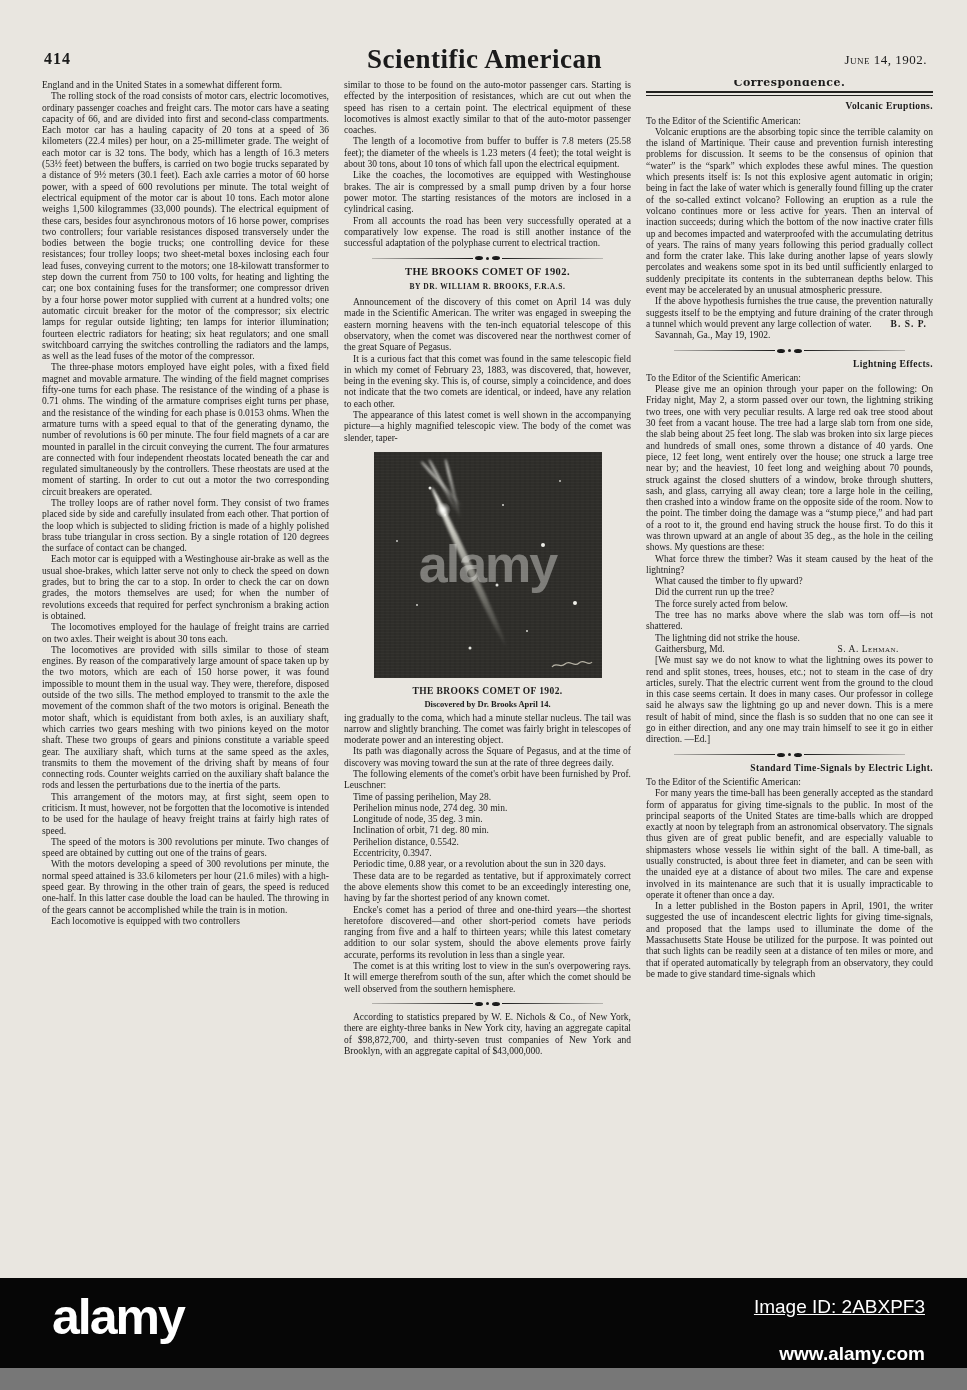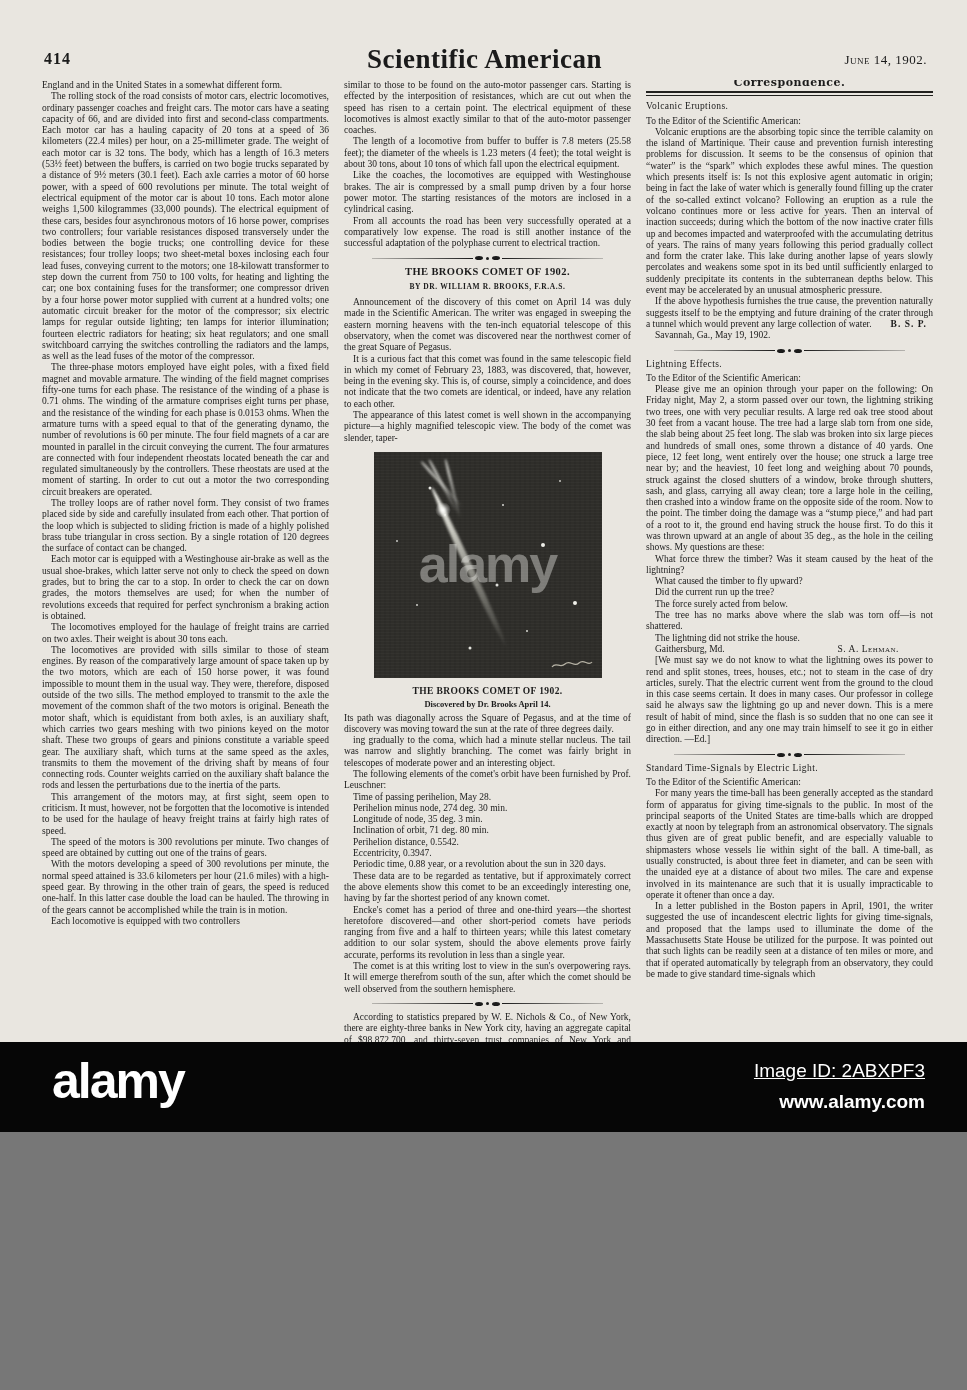--- a/index.html
+++ b/index.html
@@ -1,18 +1,18 @@
 <!DOCTYPE html>
 <html><head>
 <meta charset="utf-8">
 <style>
   * { margin:0; padding:0; box-sizing:border-box; }
   html,body { background:#777; }
   .page {
-    position:relative; width:967px; height:1132px; margin:0 auto;
+    position:relative; width:967px; height:1368px; margin:0 auto;
     background:#e9e6e0; overflow:hidden;
     font-family:"Liberation Serif", serif; color:#1b1b1b;
   }
   
   .masthead-row { position:absolute; top:48px; left:42px; right:40px; height:26px; }
   .page-number { position:absolute; left:2px; top:2px; font-size:16px; font-weight:bold; letter-spacing:1px; }
   .masthead { position:absolute; left:50%; transform:translateX(-50%); top:-4px;
     font-size:27px; font-weight:bold; letter-spacing:0.5px; white-space:nowrap;text-align:center; }
   .issue-date { position:absolute; right:0; top:4px; font-size:13px; font-variant:small-caps; letter-spacing:0.5px; }
   
@@ -63,35 +63,35 @@
   .photo-watermark { position:absolute; left:50%; top:50%; transform:translate(-50%,-54%);
     font-family:"Liberation Sans", sans-serif; font-weight:bold; font-size:52px; letter-spacing:-2px;
     color:rgba(235,235,230,0.42); }
   .signature { position:absolute; right:8px; bottom:6px; opacity:0.8; }
   .caption-title { text-align:center; font-size:9.5px; font-weight:bold; letter-spacing:0.4px; margin-top:8px; }
   .caption-sub { text-align:center; font-size:8.5px; font-weight:bold; margin-top:2px; }
   
   .corr-title { text-align:center; font-size:11px; font-weight:bold; letter-spacing:0.5px;
     font-family:"DejaVu Serif", serif; margin:-3px 0 3px; }
   .double-rule { height:5px; border-top:2px solid #22211f; border-bottom:1px solid #22211f; margin:0 0 5px; }
-  .letter-title { text-align:left; font-size:9.5px; font-weight:normal; letter-spacing:0.4px; margin:5px 0 3px; }
+  .letter-title { text-align:right; font-size:9.5px; font-weight:bold; letter-spacing:0.4px; margin:5px 0 3px; }
   .salutation { text-indent:0; }
   .signoff { text-align:right; padding-right:6px; margin-top:-11.3px; font-weight:bold; letter-spacing:1px; }
   .dateline { text-indent:9px; }
   .placeline { display:flex; }
   .place { text-indent:9px; }
   .signer { margin-left:auto; padding-right:34px; font-variant:small-caps; letter-spacing:0.5px; }
   
   .alamy-bar { position:absolute; left:0; right:0; bottom:0; height:90px; background:#060606;
     font-family:"Liberation Sans", sans-serif; color:#fff; }
   .alamy-logo { position:absolute; left:52px; top:14px; font-size:50px; font-weight:bold;
     letter-spacing:-2px; line-height:1; }
   .alamy-meta { position:absolute; right:42px; top:18px; text-align:right; }
   .alamy-id { font-size:19px;text-decoration:underline; }
-  .alamy-url { font-size:19px; font-weight:bold; margin-top:9px; }
+  .alamy-url { font-size:19px; font-weight:bold; margin-top:25px; }
 </style>
 </head>
 <body>
 
 <div class="page">
 
   <header class="masthead-row">
     <span class="page-number">414</span>
     <h1 class="masthead">Scientific American</h1>
     <span class="issue-date">June 14, 1902.</span>
@@ -151,22 +151,22 @@
             <path d="M2,9 C6,3 10,11 15,6 S24,10 29,5 S38,9 42,4" stroke="#d8d4c4" stroke-width="1.2" fill="none"></path>
           </svg>
         </div>
         <figcaption>
           <div class="caption-title">THE BROOKS COMET OF 1902.</div>
           <div class="caption-sub">Discovered by Dr. Brooks April 14.</div>
         </figcaption>
       </figure>
 
       <div class="no-first-indent">
+          <p class="para">ing gradually to the coma, which had a minute stellar nucleus. The tail was narrow and slightly branching. The comet was fairly bright in telescopes of moderate power and an interesting object.</p>
           <p class="para">Its path was diagonally across the Square of Pegasus, and at the time of discovery was moving toward the sun at the rate of three degrees daily.</p>
-          <p class="para">ing gradually to the coma, which had a minute stellar nucleus. The tail was narrow and slightly branching. The comet was fairly bright in telescopes of moderate power and an interesting object.</p>
           <p class="para">The following elements of the comet's orbit have been furnished by Prof. Leuschner:</p>
           <p class="para">Time of passing perihelion, May 28.</p>
           <p class="para">Perihelion minus node, 274 deg. 30 min.</p>
           <p class="para">Longitude of node, 35 deg. 3 min.</p>
           <p class="para">Inclination of orbit, 71 deg. 80 min.</p>
           <p class="para">Perihelion distance, 0.5542.</p>
           <p class="para">Eccentricity, 0.3947.</p>
           <p class="para">Periodic time, 0.88 year, or a revolution about the sun in 320 days.</p>
           <p class="para">These data are to be regarded as tentative, but if approximately correct the above elements show this comet to be an exceedingly interesting one, having by far the shortest period of any known comet.</p>
           <p class="para">Encke's comet has a period of three and one-third years—the shortest heretofore discovered—and other short-period comets have periods ranging from five and a half to thirteen years; while this latest cometary addition to our solar system, should the above elements prove fairly accurate, performs its revolution in less than a single year.</p>

